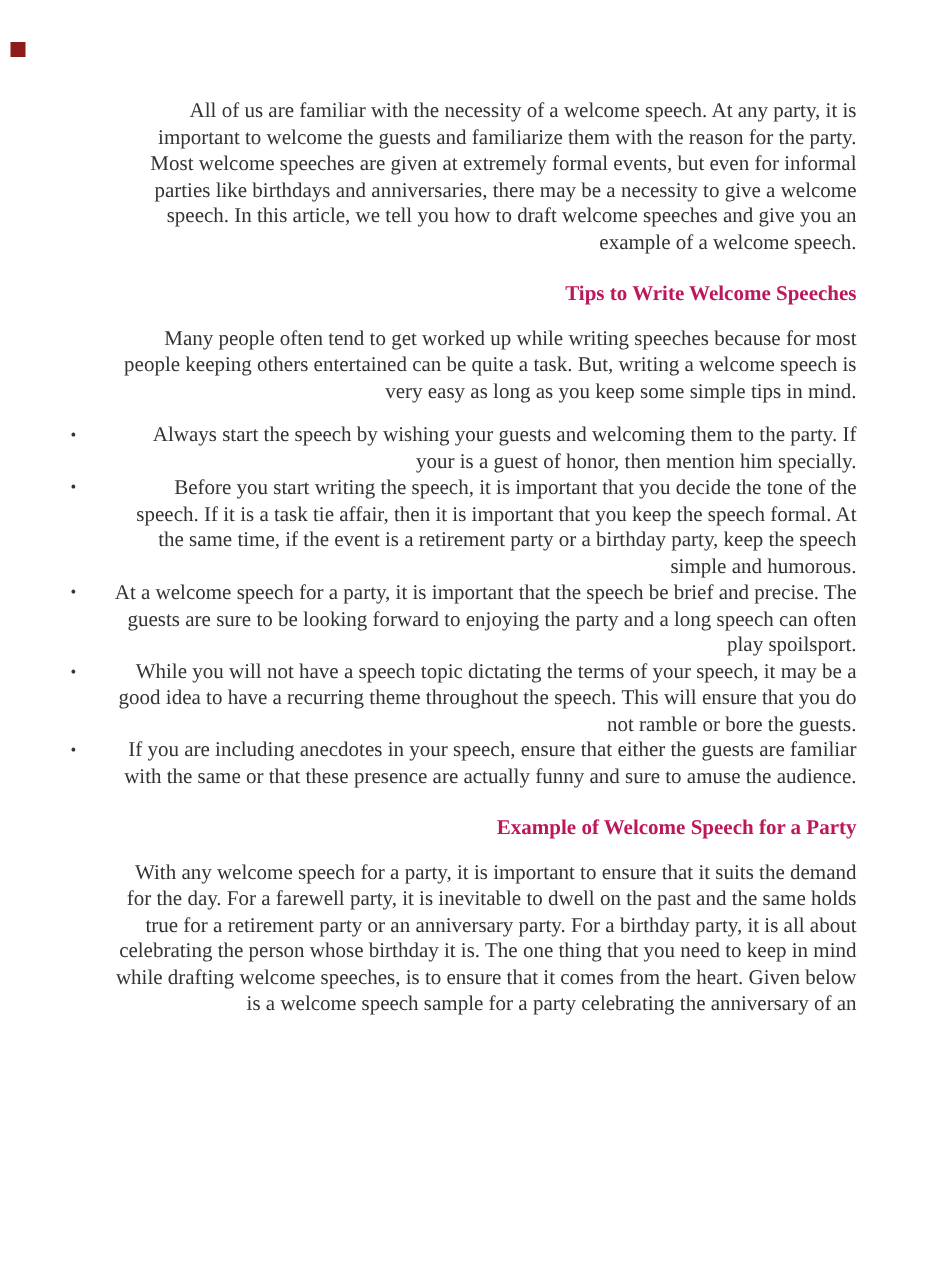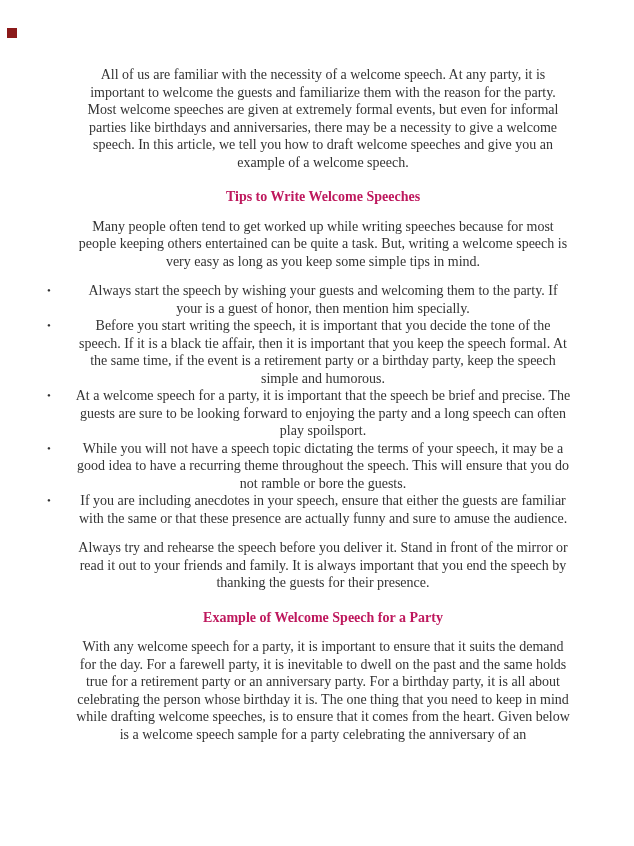--- a/index.html
+++ b/index.html
@@ -24,21 +24,21 @@
       height: 10px;
       background: #8b1a1a;
     }
     .content {
       position: absolute;
       left: 75px;
       top: 66px;
       width: 496px;
       font-size: 14px;
       line-height: 17.5px;
-      text-align: center;
+      text-align: right;
     }
     .content p {
       margin: 0 0 12px 0;
     }
     .content h2 {
       font-size: 14px;
       line-height: 17.5px;
       font-weight: bold;
       color: #be185d;
       margin: 17px 0 12px 0;
@@ -77,36 +77,35 @@
 
     <p>Many people often tend to get worked up while writing speeches because for most people keeping others entertained can be quite a task. But, writing a welcome speech is very easy as long as you keep some simple tips in mind.</p>
 
     <ul class="tips-list">
       <li>
         <span class="bullet-glyph">•</span>
         <span>Always start the speech by wishing your guests and welcoming them to the party. If your is a guest of honor, then mention him specially.</span>
       </li>
       <li>
         <span class="bullet-glyph">•</span>
-        <span>Before you start writing the speech, it is important that you decide the tone of the speech. If it is a black tie affair, then it is important that you keep the speech formal. At the same time, if the event is a retirement party or a birthday party, keep the speech simple and humorous.</span>
+        <span>Before you start writing the speech, it is important that you decide the tone of the speech. If it is a task tie affair, then it is important that you keep the speech formal. At the same time, if the event is a retirement party or a birthday party, keep the speech simple and humorous.</span>
       </li>
       <li>
         <span class="bullet-glyph">•</span>
         <span>At a welcome speech for a party, it is important that the speech be brief and precise. The guests are sure to be looking forward to enjoying the party and a long speech can often play spoilsport.</span>
       </li>
       <li>
         <span class="bullet-glyph">•</span>
         <span>While you will not have a speech topic dictating the terms of your speech, it may be a good idea to have a recurring theme throughout the speech. This will ensure that you do not ramble or bore the guests.</span>
       </li>
       <li>
         <span class="bullet-glyph">•</span>
         <span>If you are including anecdotes in your speech, ensure that either the guests are familiar with the same or that these presence are actually funny and sure to amuse the audience.</span>
       </li>
     </ul>
 
-    <p>Always try and rehearse the speech before you deliver it. Stand in front of the mirror or read it out to your friends and family. It is always important that you end the speech by thanking the guests for their presence.</p>
 
     <h2>Example of Welcome Speech for a Party</h2>
 
     <p>With any welcome speech for a party, it is important to ensure that it suits the demand for the day. For a farewell party, it is inevitable to dwell on the past and the same holds true for a retirement party or an anniversary party. For a birthday party, it is all about celebrating the person whose birthday it is. The one thing that you need to keep in mind while drafting welcome speeches, is to ensure that it comes from the heart. Given below is a welcome speech sample for a party celebrating the anniversary of an</p>
 
   </div>
 </div>
 
 </body></html>

